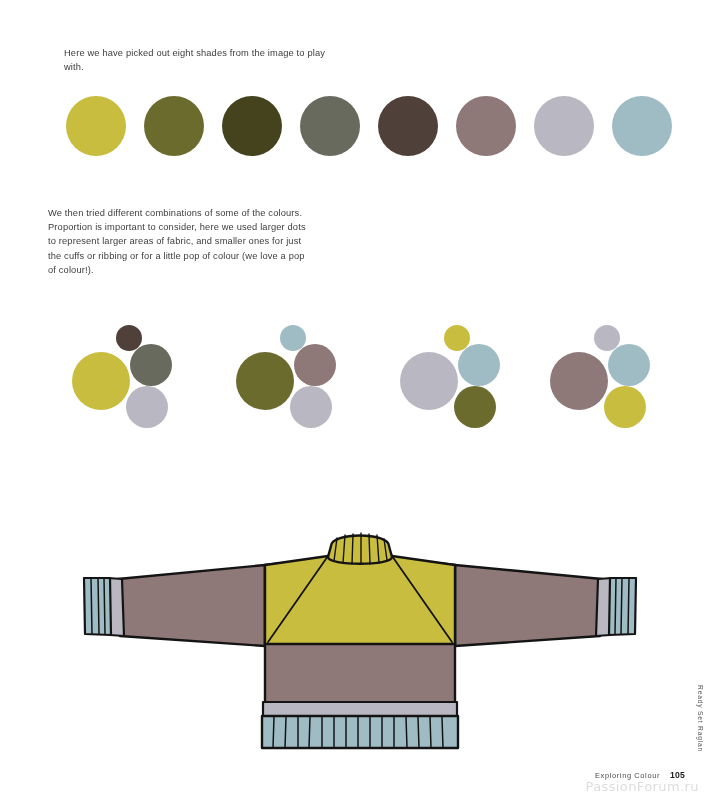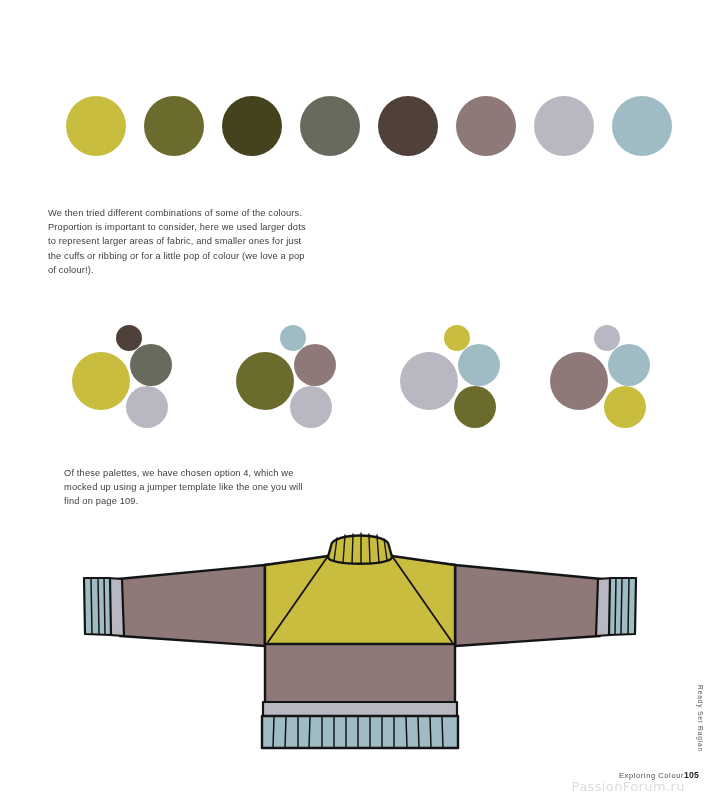--- a/index.html
+++ b/index.html
@@ -47,49 +47,50 @@
   #palette-2{left:228px;top:318px;}
   #palette-3{left:392px;top:318px;}
   #palette-4{left:542px;top:318px;}
 
   
   .jumper-wrap{position:absolute;left:60px;top:516px;width:600px;height:248px;}
   .jumper-wrap svg{display:block;width:600px;height:248px;}
 
   
   .footer{
-    position:absolute;right:10px;bottom:20px;
-    display:flex;align-items:baseline;
+    position:absolute;right:24px;bottom:20px;
+    display:flex;align-items:baseline;gap:10px;
     font-size:7.4px;letter-spacing:0.65px;color:#4a4a4a;
   }
   .footer .pagenum{font-size:8.6px;font-weight:bold;letter-spacing:0.2px;color:#222;margin-top:8px;}
 
   .side-tab{
     position:absolute;right:5px;bottom:48px;
     transform-origin:100% 100%;
     writing-mode:vertical-rl;
     font-size:6.7px;letter-spacing:0.8px;color:#555;
     white-space:nowrap;
   }
 
   
   .watermark{
-    position:absolute;right:24px;bottom:6px;
+    position:absolute;right:10px;bottom:6px;
     font-size:13px;letter-spacing:0.4px;
     color:rgba(140,140,150,0.30);
     font-family:"DejaVu Sans", sans-serif;
     white-space:nowrap;
     pointer-events:none;
   }
 </style>
 </head>
 <body>
 
 <div class="page">
 
+  <div class="para" id="para1">Here we have picked out eight shades from the image to play with.</div>
 
   <div class="swatch-row">
     <div class="swatch" style="background: rgb(201, 189, 63); left: 0px;"></div>
     <div class="swatch" style="background: rgb(107, 107, 46); left: 78px;"></div>
     <div class="swatch" style="background: rgb(69, 67, 29); left: 156px;"></div>
     <div class="swatch" style="background: rgb(103, 106, 92); left: 234px;"></div>
     <div class="swatch" style="background: rgb(79, 64, 57); left: 312px;"></div>
     <div class="swatch" style="background: rgb(143, 120, 120); left: 390px;"></div>
     <div class="swatch" style="background: rgb(185, 184, 194); left: 468px;"></div>
     <div class="swatch" style="background: rgb(159, 188, 197); left: 546px;"></div>
@@ -117,21 +118,20 @@
       <div class="dot dot-small" style="background: rgb(201, 189, 63);"></div>
     </div>
     <div class="palette" id="palette-4">
       <div class="dot dot-large" style="background: rgb(143, 120, 120);"></div>
       <div class="dot dot-medup" style="background: rgb(159, 188, 197);"></div>
       <div class="dot dot-meddn" style="background: rgb(201, 189, 63);"></div>
       <div class="dot dot-small" style="background: rgb(185, 184, 194);"></div>
     </div>
   </div>
 
-  <div class="para" id="para3">Of these palettes, we have chosen option 4, which we mocked up using a jumper template like the one you will find on page 109.</div>
 
   <div class="jumper-wrap">
     <svg viewBox="0 0 600 248" xmlns="http://www.w3.org/2000/svg">
       <g id="jumper-root" stroke-linejoin="round" stroke-linecap="round">
 
         <path id="j-sleeve-left" d="M 58 63 L 205 49 L 205 130 L 60 120 Z" stroke-width="2.4" fill="#8F7878" stroke="#141414"></path>
 
         <path id="j-sleeve-right" d="M 542 63 L 395 49 L 395 130 L 540 120 Z" stroke-width="2.4" fill="#8F7878" stroke="#141414"></path>
 
         <path id="j-band-left" d="M 48 62 L 62 63 L 64 120 L 50 119 Z" stroke-width="2.2" fill="#B9B8C2" stroke="#141414"></path>

